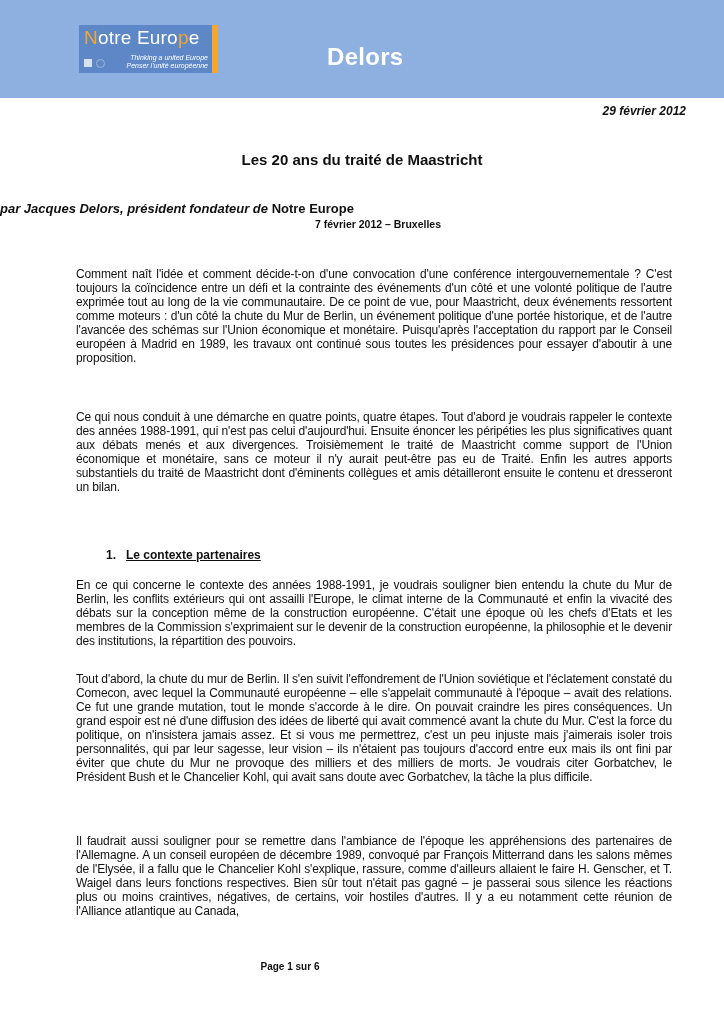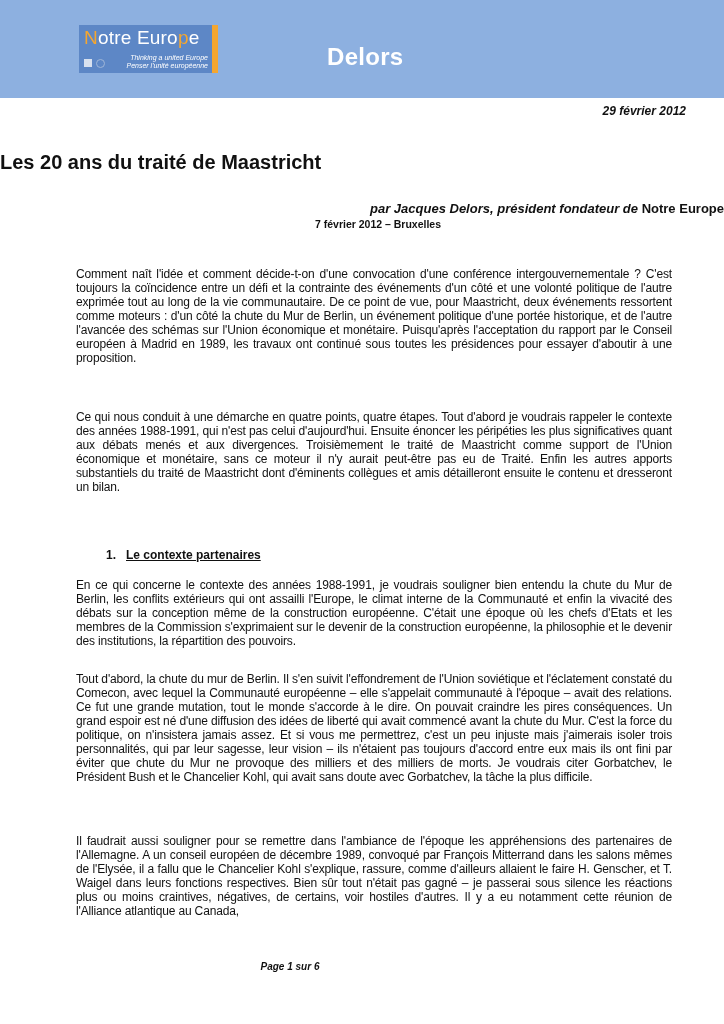--- a/index.html
+++ b/index.html
@@ -7,29 +7,29 @@
     .header { position:absolute; left:0; top:0; width:724px; height:98px; background:#8db0e0; }
     .logo { position:absolute; left:79px; top:25px; width:133px; height:48px; background:#5d87c6; }
     .logo-bar { position:absolute; right:-6px; top:0; width:6px; height:48px; background:#f4a630; }
     .logo-name { position:absolute; left:5px; top:2px; font-size:19px; color:#ffffff; letter-spacing:0.2px; white-space:nowrap; }
     .logo-name .acc { color:#f4a630; }
     .logo-tag { position:absolute; right:4px; top:29px; font-size:7px; line-height:7.5px; color:#ffffff; font-style:italic; text-align:right; white-space:nowrap; }
     .logo-ico1 { position:absolute; left:5px; top:34px; width:8px; height:8px; background:#d8e1ef; }
     .logo-ico2 { position:absolute; left:17px; top:34px; width:7px; height:7px; border:1px solid #9fb6d8; border-radius:50%; }
     .header-title { position:absolute; left:327px; top:43px; font-size:24px; font-weight:bold; color:#ffffff; letter-spacing:0.3px; }
     .date { position:absolute; right:38px; top:104px; font-size:12px; font-style:italic; font-weight:bold; }
-    .title { position:absolute; left:0; width:724px; top:151px; font-size:20px; font-weight:bold; }
-    .byline { position:absolute; left:0; width:724px; top:201px; text-align:right; font-size:13px; font-weight:bold; }
+    .title { position:absolute; left:0; width:724px; top:151px; text-align:center; font-size:15px; font-weight:bold; }
+    .byline { position:absolute; left:0; width:724px; top:201px; text-align:left; font-size:13px; font-weight:bold; }
     .byline i { font-style:italic; }
     .subline { position:absolute; left:16px; width:724px; top:218px; text-align:center; font-size:10.5px; font-weight:bold; }
     .para { position:absolute; left:76px; width:596px; font-size:12px; line-height:14px; text-align:justify; letter-spacing:-0.15px; }
     .section { position:absolute; left:106px; top:548px; font-size:12px; font-weight:bold; }
     .section .num { margin-right:10px; }
     .section .lbl { text-decoration:underline; }
-    .footer { position:absolute; left:0; width:580px; top:961px; text-align:center; font-size:10px; font-style:italic; font-weight:bold; }
+    .footer { position:absolute; left:0; width:580px; top:961px; text-align:center; font-size:10px; font-weight:bold; }
   </style>
 </head>
 <body>
 
 <div class="header">
   <div class="logo">
     <div class="logo-name"><span class="acc">N</span><span>otre Euro</span><span class="acc">p</span><span>e</span></div>
     <div class="logo-ico1"></div>
     <div class="logo-ico2"></div>
     <div class="logo-tag">

